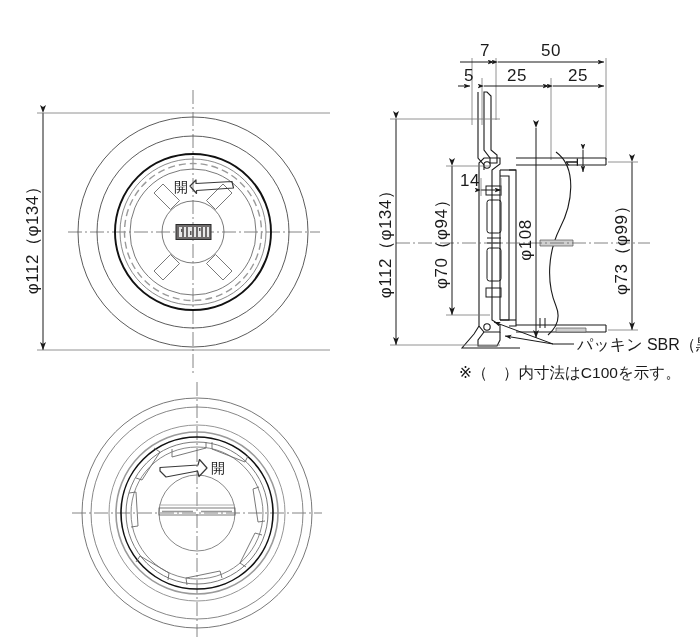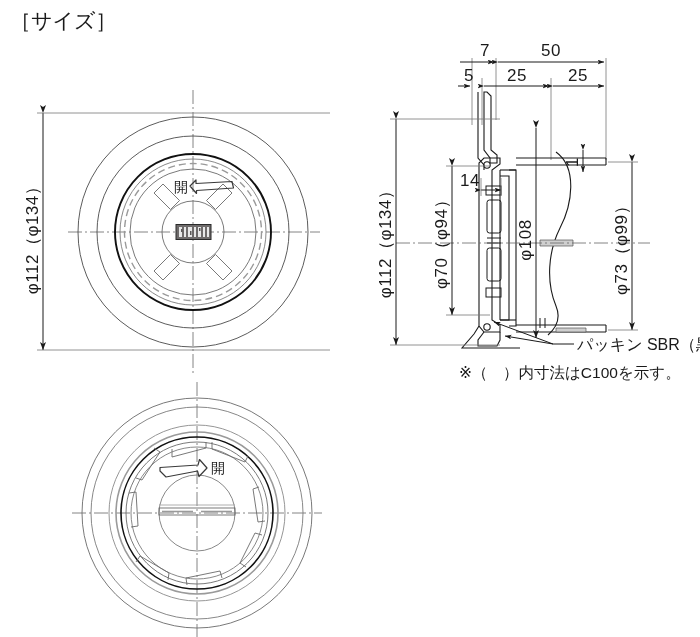--- a/index.html
+++ b/index.html
@@ -14,23 +14,20 @@
   .dimtxt{font-size:17px;letter-spacing:0.5px;}
   .title-txt{font-size:21px;}
   .note-txt{font-size:15.5px;}
   .leader-txt{font-size:16px;}
 </style>
 </head>
 <body>
 
 <div id="stage">
 
-  <div style="position:absolute;left:10px;top:7px;">
-    <span class="title-txt">［サイズ］</span>
-  </div>
 
   <svg width="700" height="637" viewBox="0 0 700 637">
     <defs>
       <marker id="ar" markerWidth="9" markerHeight="9" refX="8" refY="3" orient="auto" markerUnits="userSpaceOnUse">
         <path d="M0,0 L8,3 L0,6 L2,3 z" fill="#1a1a1a"></path>
       </marker>
       <marker id="arS" markerWidth="7" markerHeight="7" refX="6.5" refY="2.4" orient="auto" markerUnits="userSpaceOnUse">
         <path d="M0,0 L6.5,2.4 L0,4.8 L1.6,2.4 z" fill="#1a1a1a"></path>
       </marker>
       <marker id="dot" markerWidth="6" markerHeight="6" refX="3" refY="3" markerUnits="userSpaceOnUse">

